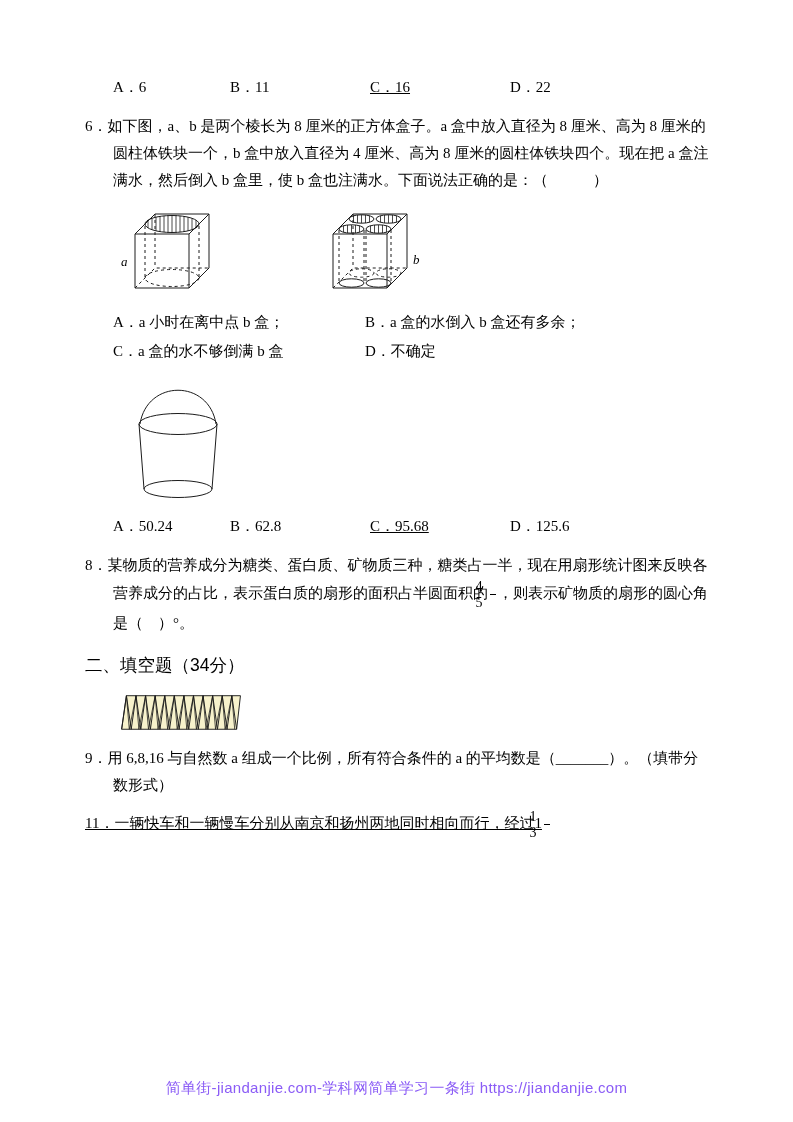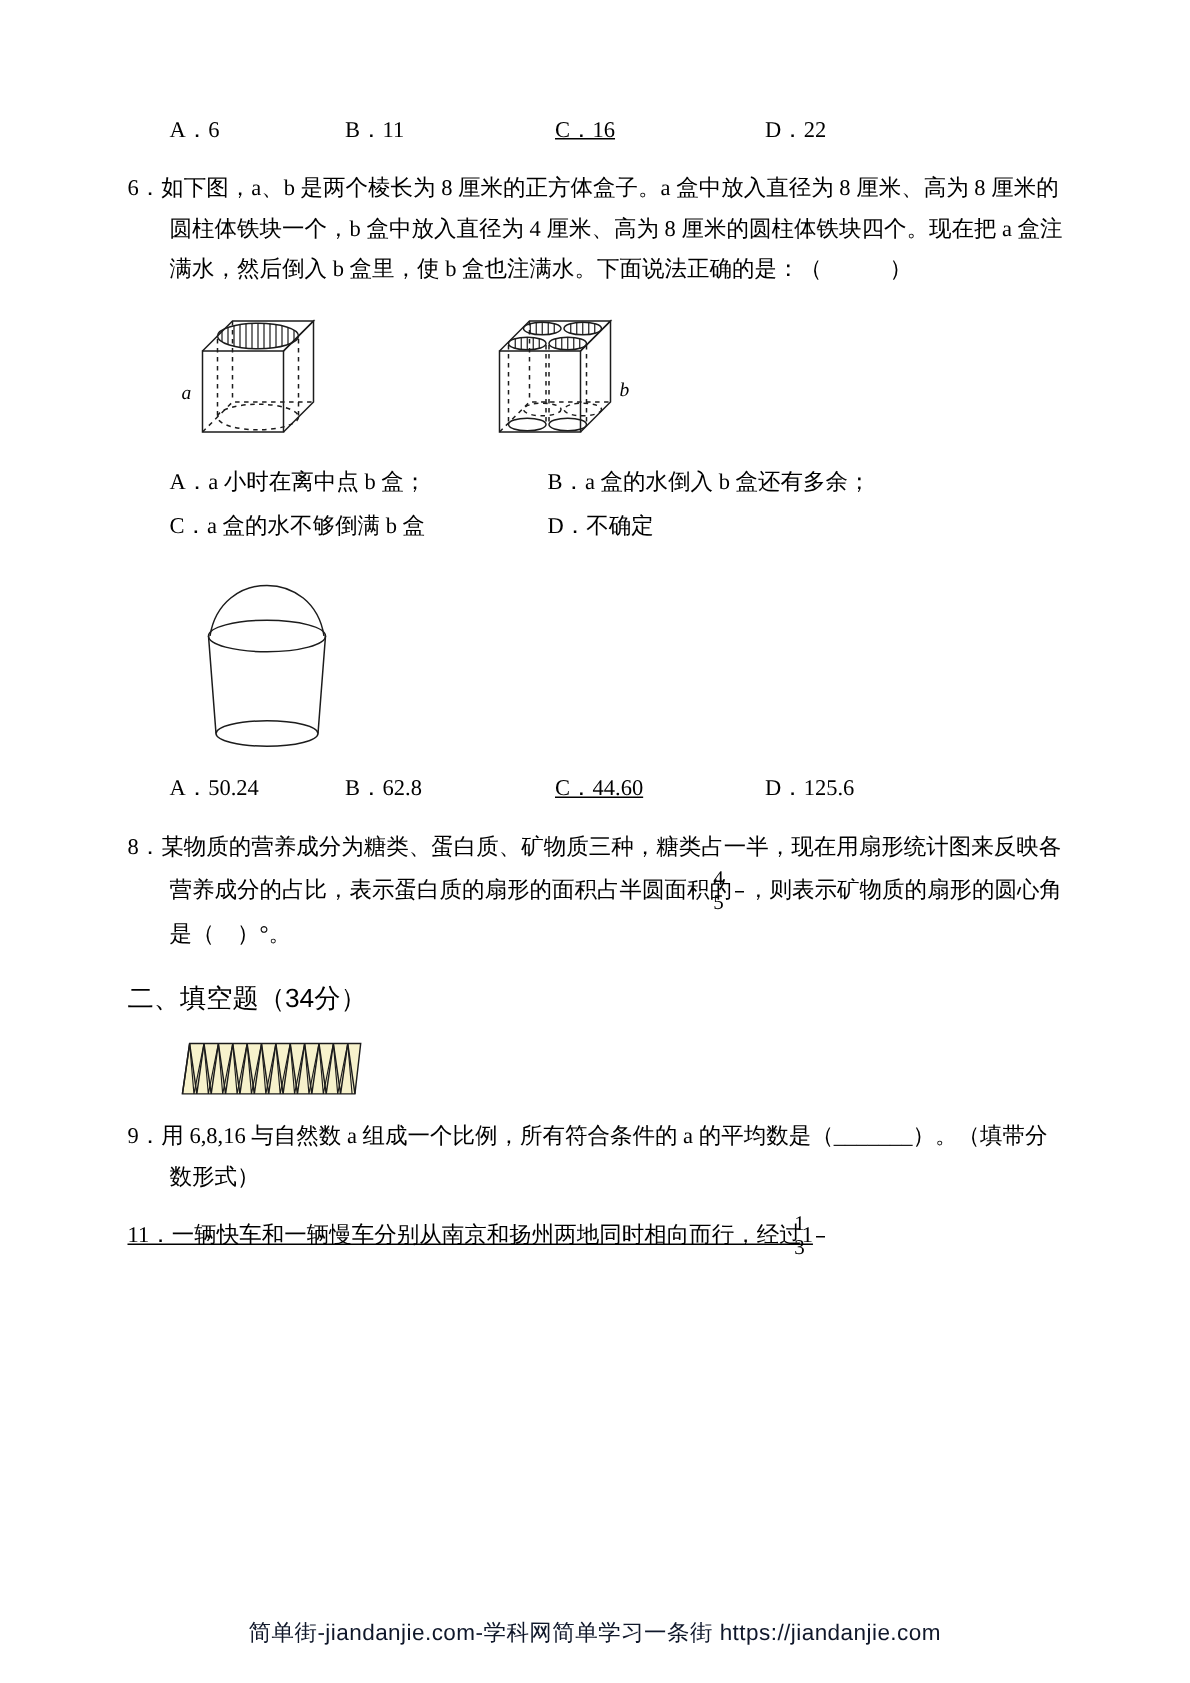--- a/index.html
+++ b/index.html
@@ -29,21 +29,21 @@
     font-family:"Liberation Sans","DejaVu Sans",sans-serif;
     font-weight:normal; font-size:17.5px; margin:16px 0 12px 0;
   }
 
   .frac { display:inline-block; vertical-align:middle; text-align:center; line-height:1.08; font-size:14px; margin:0 2px; }
   .frac .num { display:block; padding:0 3px; border-bottom:1.2px solid #000; }
   .frac .den { display:block; padding:0 3px; }
 
   .footer {
     position:absolute; left:0; bottom:24px; width:100%;
-    text-align:center; color:#0f172a; font-size:15px;
+    text-align:center; color:#8b5cf6; font-size:15px;
     font-family:"Liberation Sans","DejaVu Sans",sans-serif;
     letter-spacing:0.3px;
   }
 
   svg { overflow:visible; }
   .ln { stroke:#1c1c1c; stroke-width:1; fill:none; }
   .lnd { stroke:#1c1c1c; stroke-width:1; fill:none; stroke-dasharray:3,3; }
   .hatch { stroke:#1c1c1c; stroke-width:0.8; fill:none; }
   .fig-label { font-family:"Liberation Serif",serif; font-style:italic; font-size:13px; fill:#000; }
 </style>
@@ -102,21 +102,21 @@
     
     <svg width="100" height="126" viewBox="0 0 100 126">
       <path class="ln" d="M11,47 C18,2 80,2 87,47"></path>
       <ellipse class="ln" cx="49" cy="47" rx="39" ry="10.5"></ellipse>
       <path class="ln" d="M10,47 L15,112 M88,47 L83,112"></path>
       <ellipse class="ln" cx="49" cy="112" rx="34" ry="8.5"></ellipse>
     </svg>
   </div>
 
   <div class="opt-row">
-    <span class="c1">A．50.24</span><span class="c2">B．62.8</span><span class="c3">C．44.60</span><span>D．125.6</span>
+    <span class="c1">A．50.24</span><span class="c2">B．62.8</span><span class="c3">C．95.68</span><span>D．125.6</span>
   </div>
 
   <p class="q"><span>8．某物质的营养成分为糖类、蛋白质、矿物质三种，糖类占一半，现在用扇形统计图来反映各营养成分的占比，表示蛋白质的扇形的面积占半圆面积的</span><span class="frac"><span class="num">4</span><span class="den">5</span></span><span>，则表示矿物质的扇形的圆心角是（　）</span><span>°。</span></p>
 
 
   <div class="section-title">二、填空题（34分）</div>
 
 
   <div class="figure-row">
     

